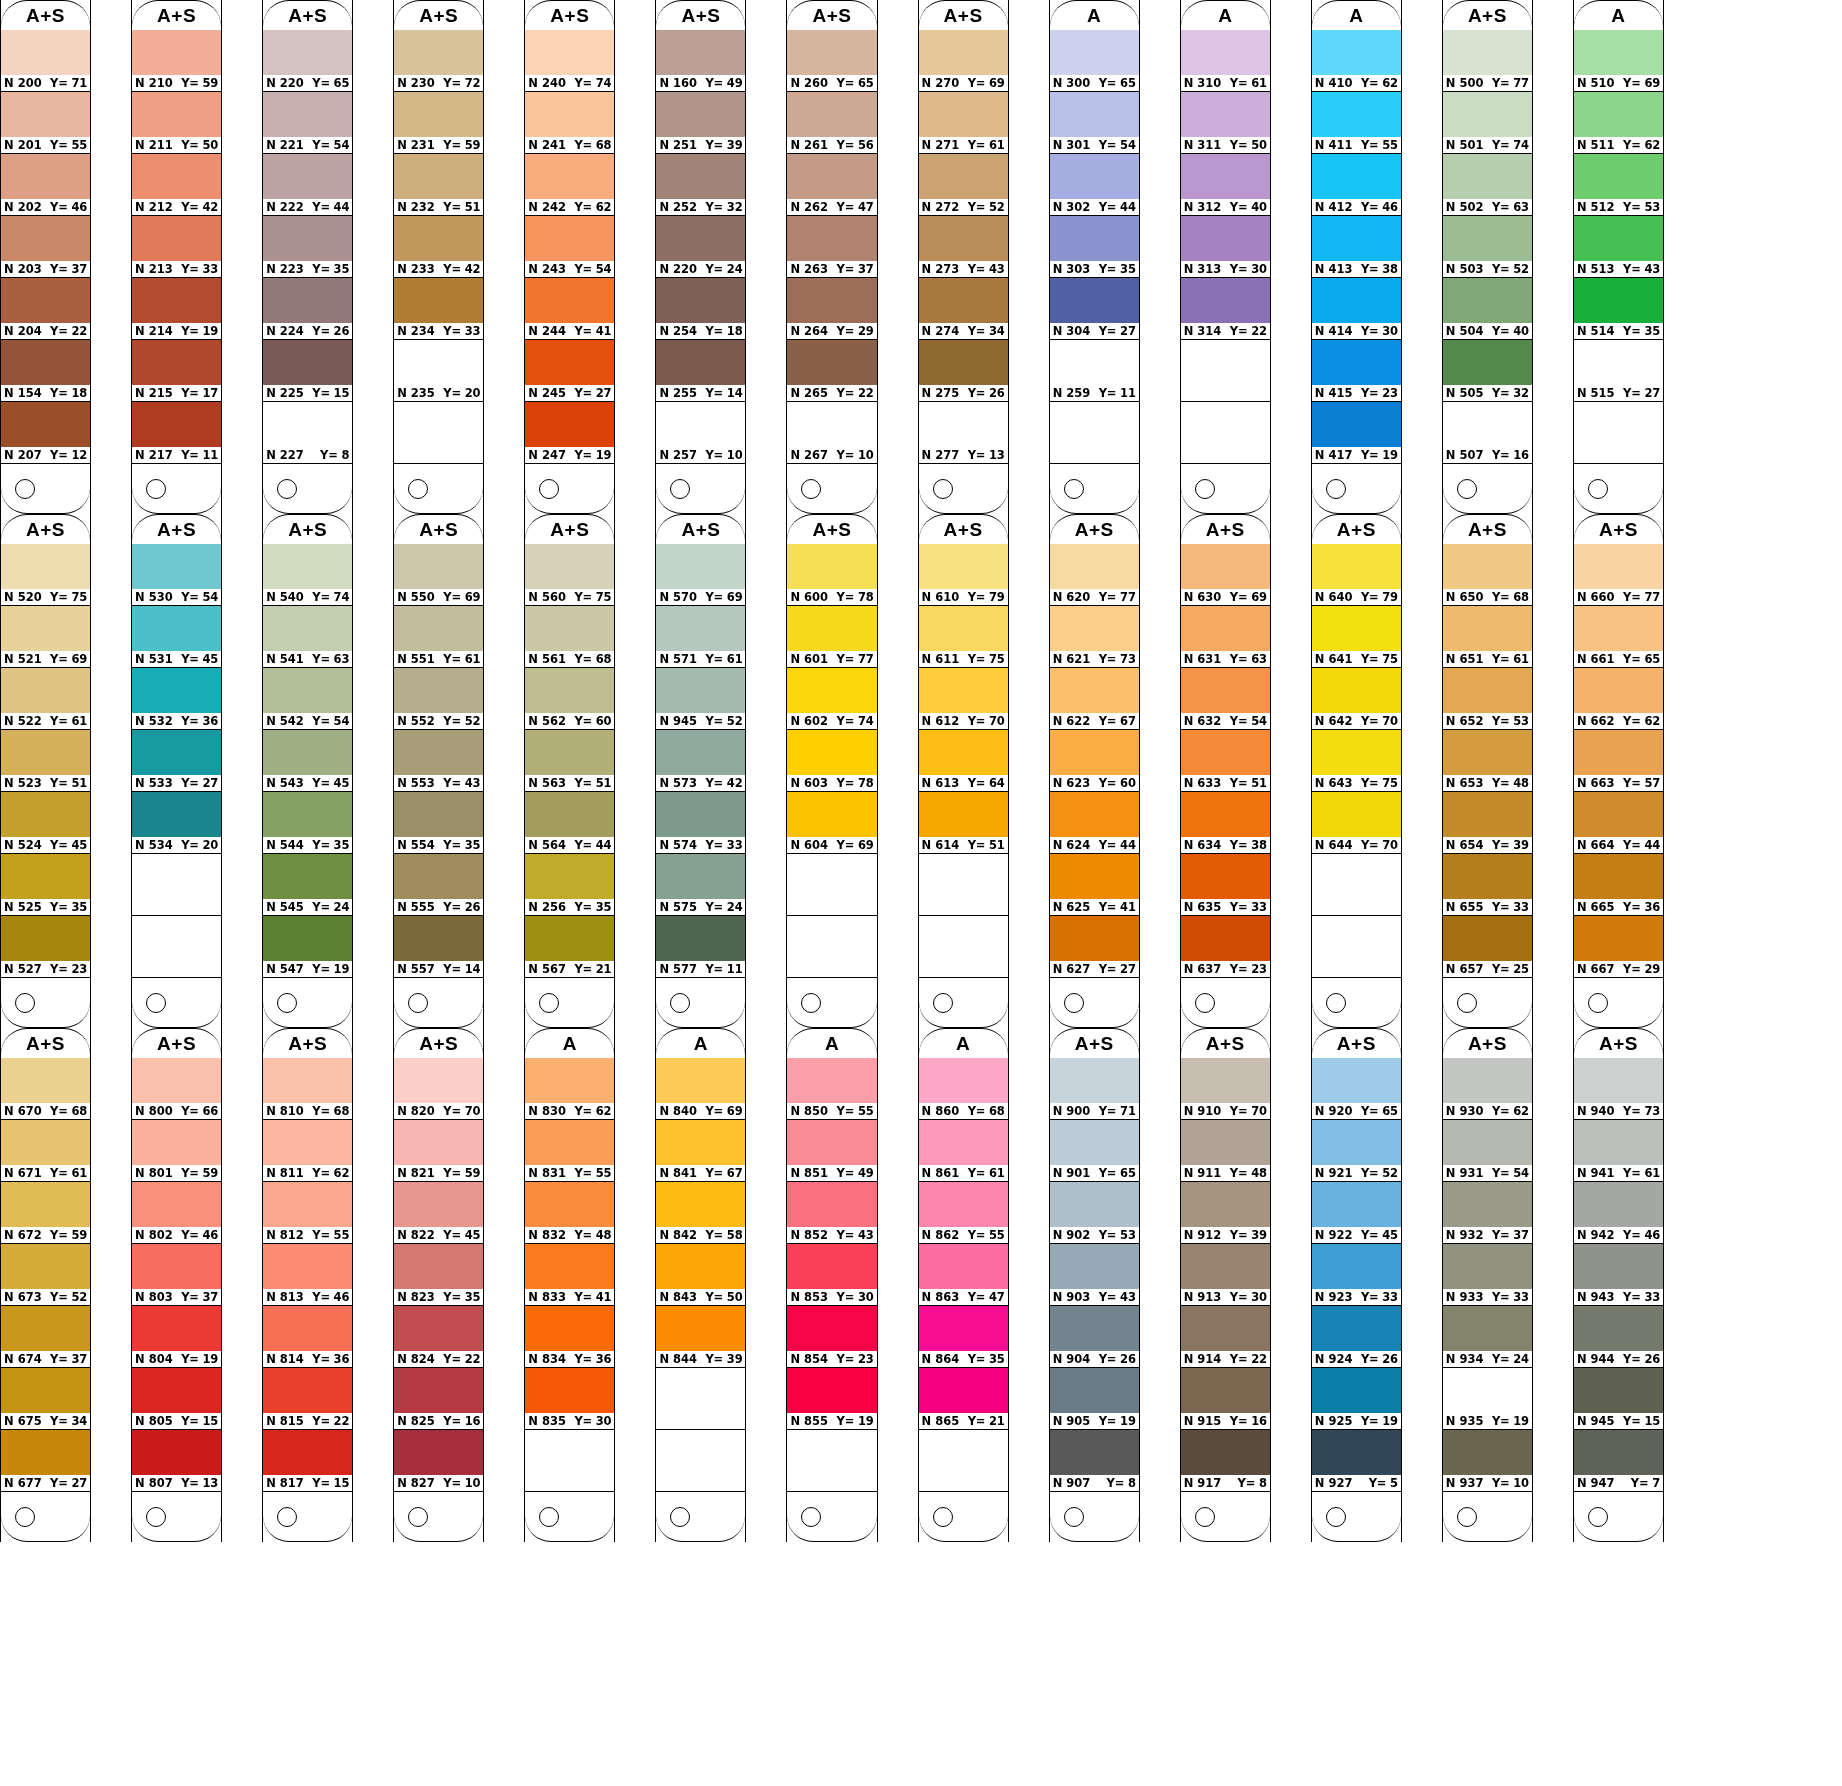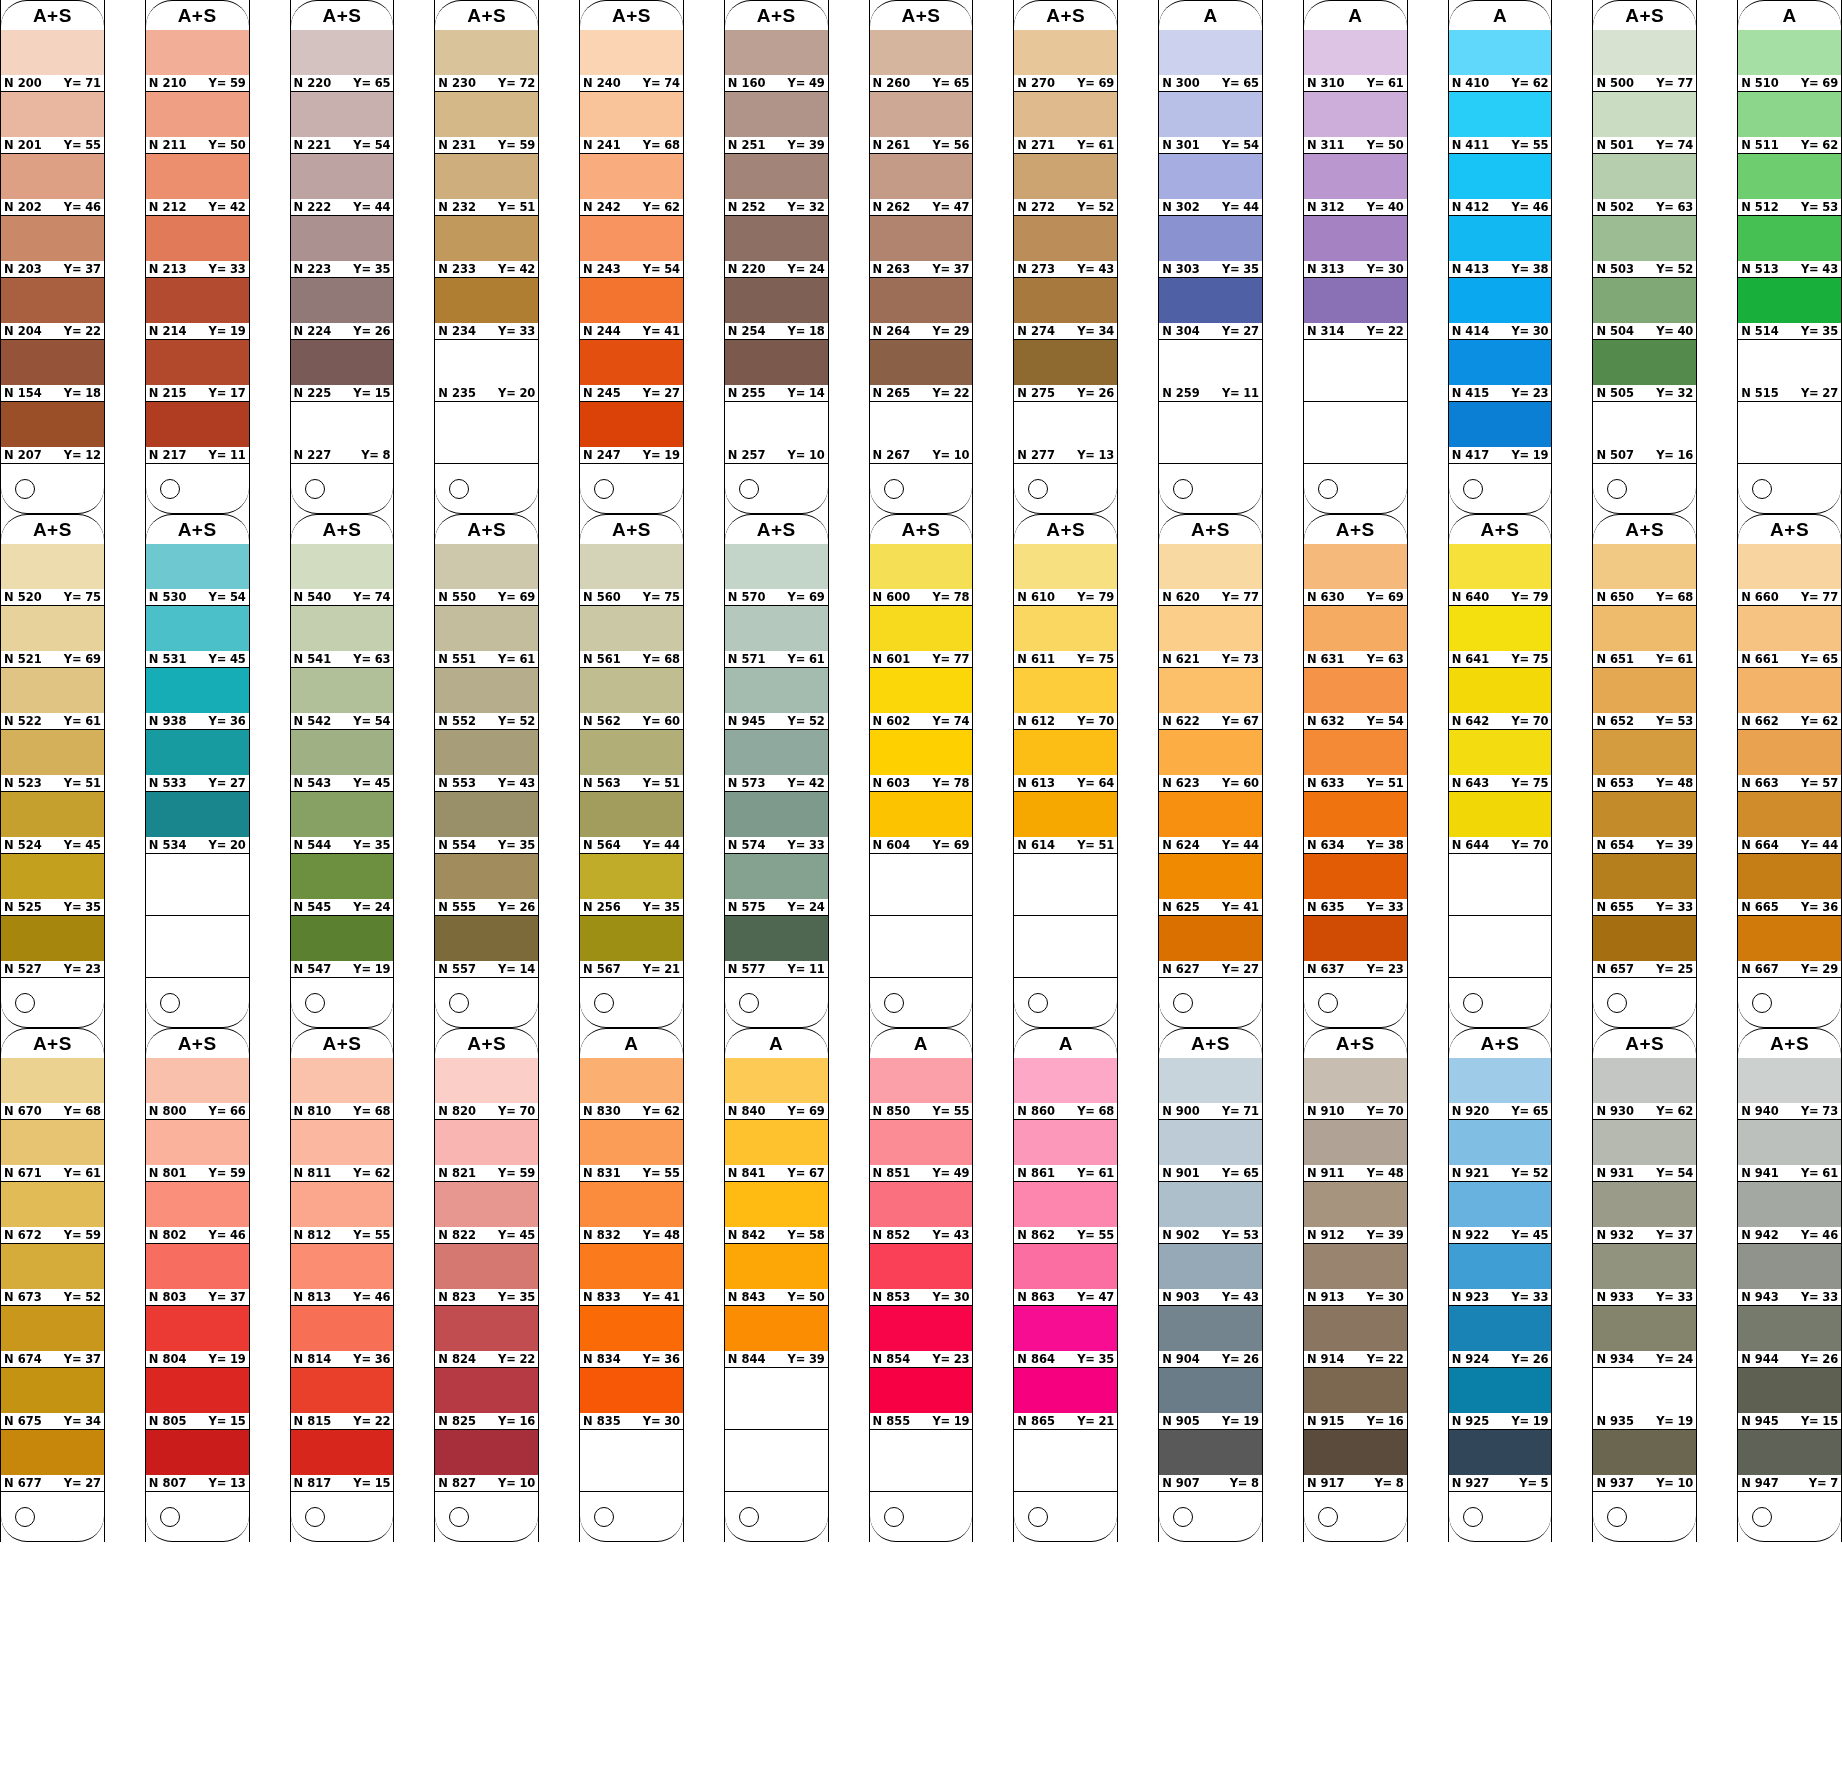--- a/index.html
+++ b/index.html
@@ -7,21 +7,21 @@
     width: 1842px;
     height: 1786px;
     background: #ffffff;
     font-family: "Liberation Sans", sans-serif;
     overflow: hidden;
   }
   .chart { width:1842px; height:1786px; position:relative; }
 
   .section { position:relative; width:1842px; }
 
-  .cols { display:flex; width:1842px;gap:40px; }
+  .cols { display:flex; width:1664px;gap:40px; }
 
   .card {
     flex: 1 1 0;
     min-width:0;
     position:relative;
     border-left: 1.5px solid #000;
     border-right: 1.5px solid #000;
     background:#fff;
   }
   .card:first-child { border-left: 1.5px solid #000; }
@@ -916,21 +916,21 @@
             <div class="chip">
               <div class="swatch" style="background: rgb(76, 192, 201);"></div>
               <div class="lbl">
                 <span class="cv">N 531</span>
                 <span class="yv">Y= 45</span>
               </div>
             </div>
             <div class="chip">
               <div class="swatch" style="background: rgb(22, 173, 182);"></div>
               <div class="lbl">
-                <span class="cv">N 938</span>
+                <span class="cv">N 532</span>
                 <span class="yv">Y= 36</span>
               </div>
             </div>
             <div class="chip">
               <div class="swatch" style="background: rgb(24, 154, 161);"></div>
               <div class="lbl">
                 <span class="cv">N 533</span>
                 <span class="yv">Y= 27</span>
               </div>
             </div>

